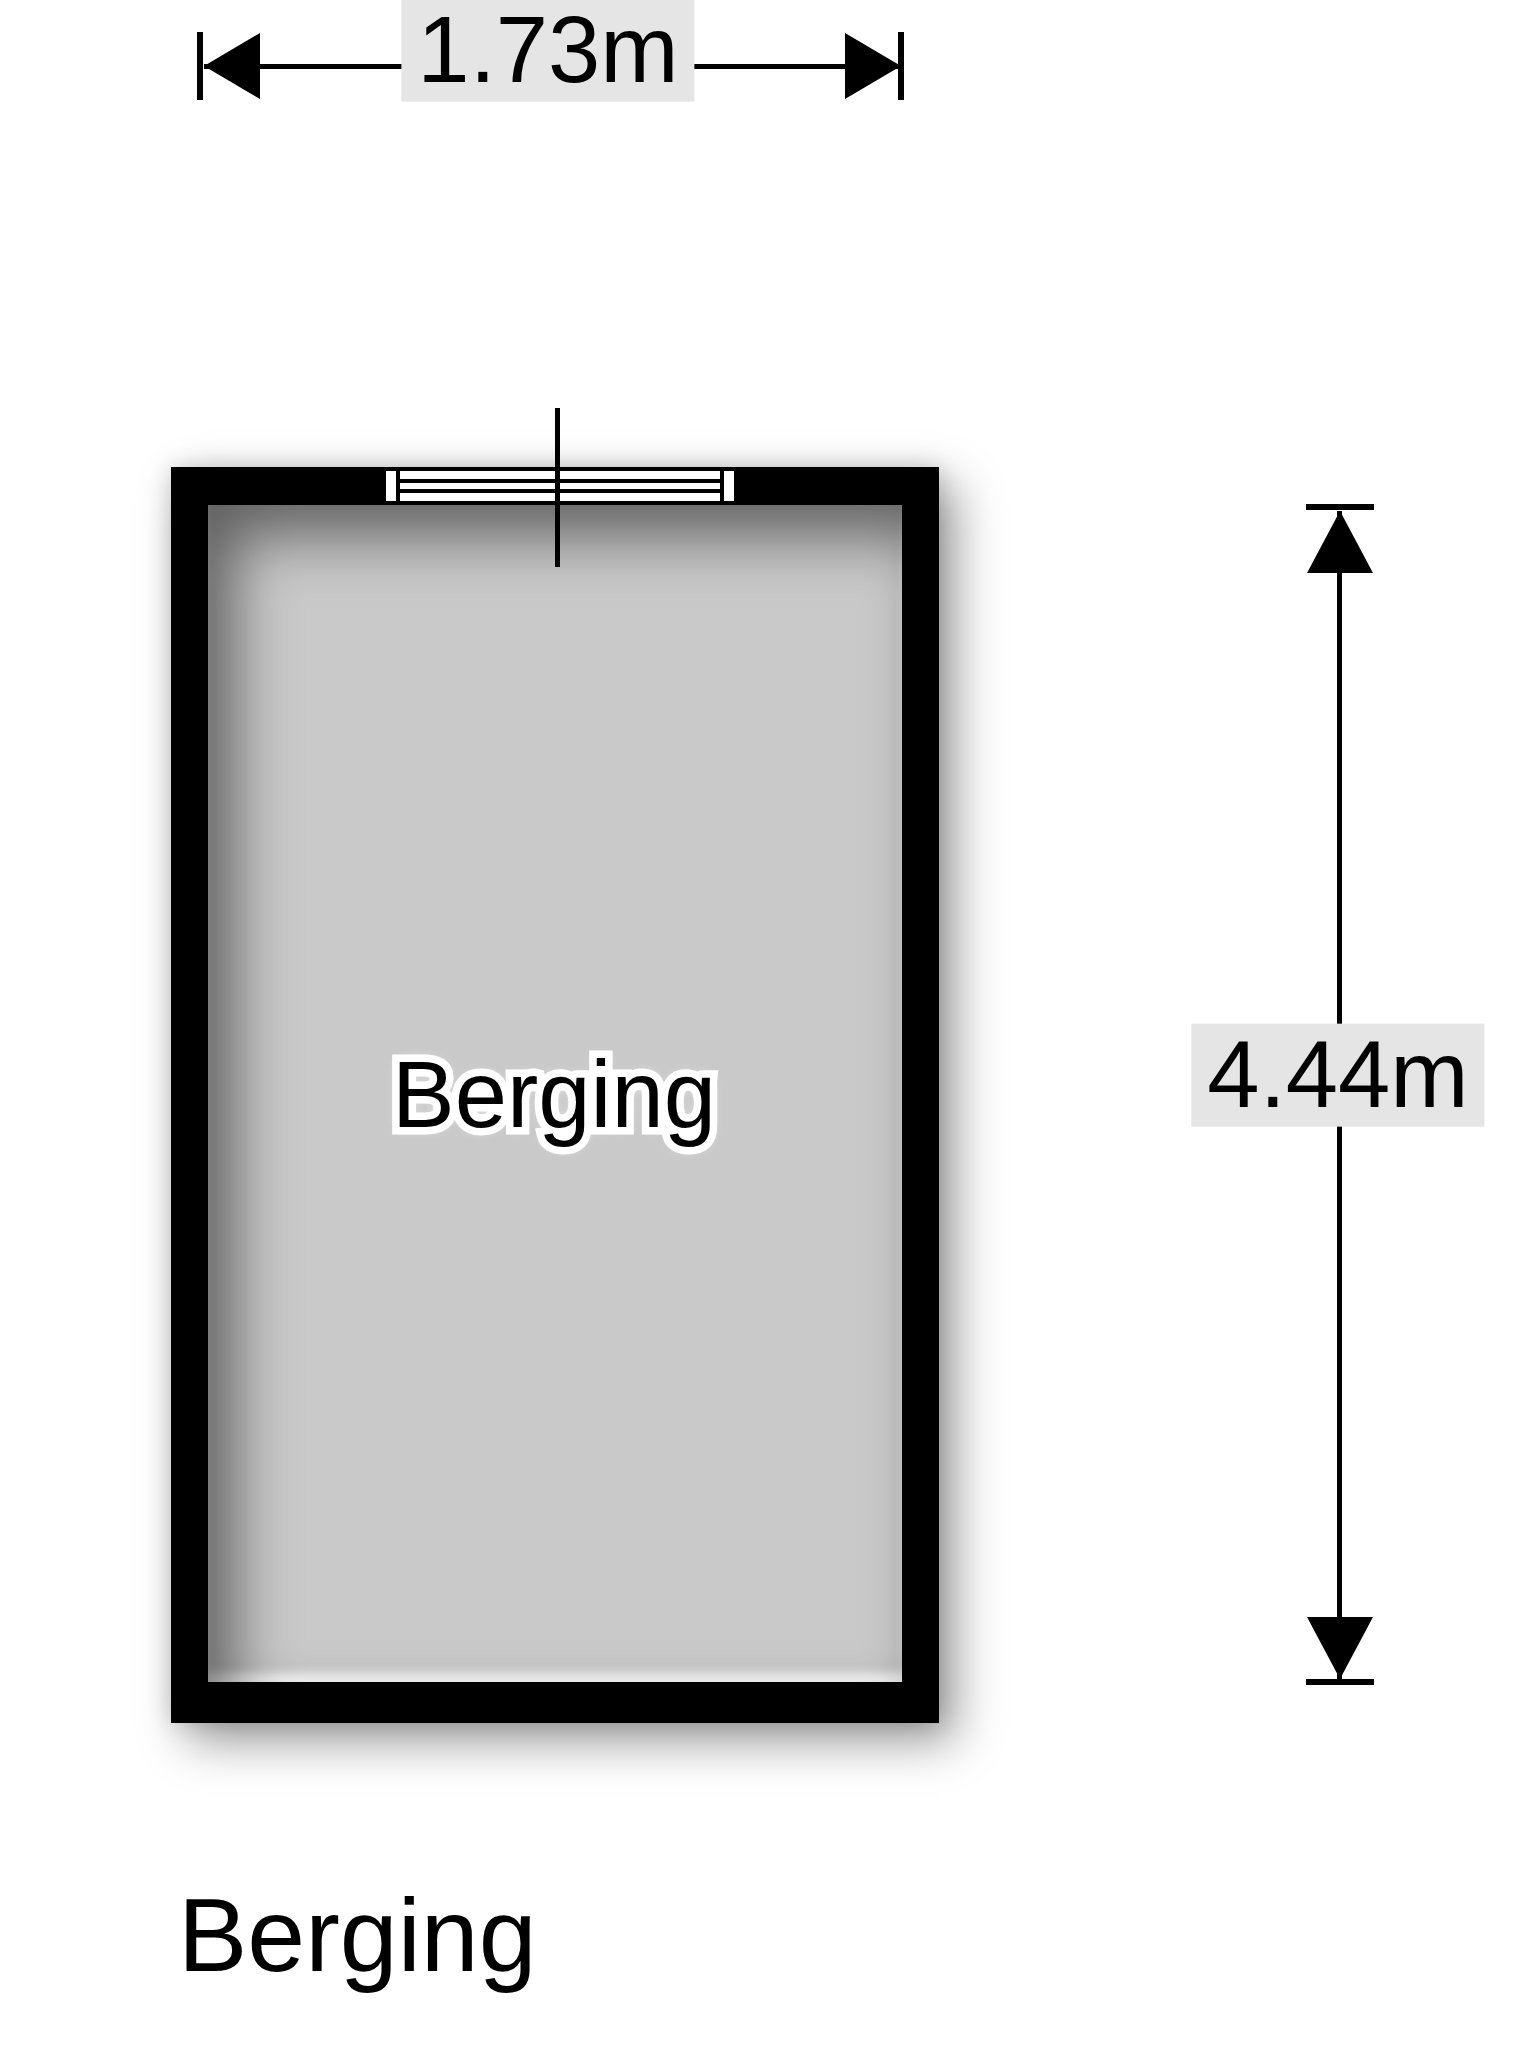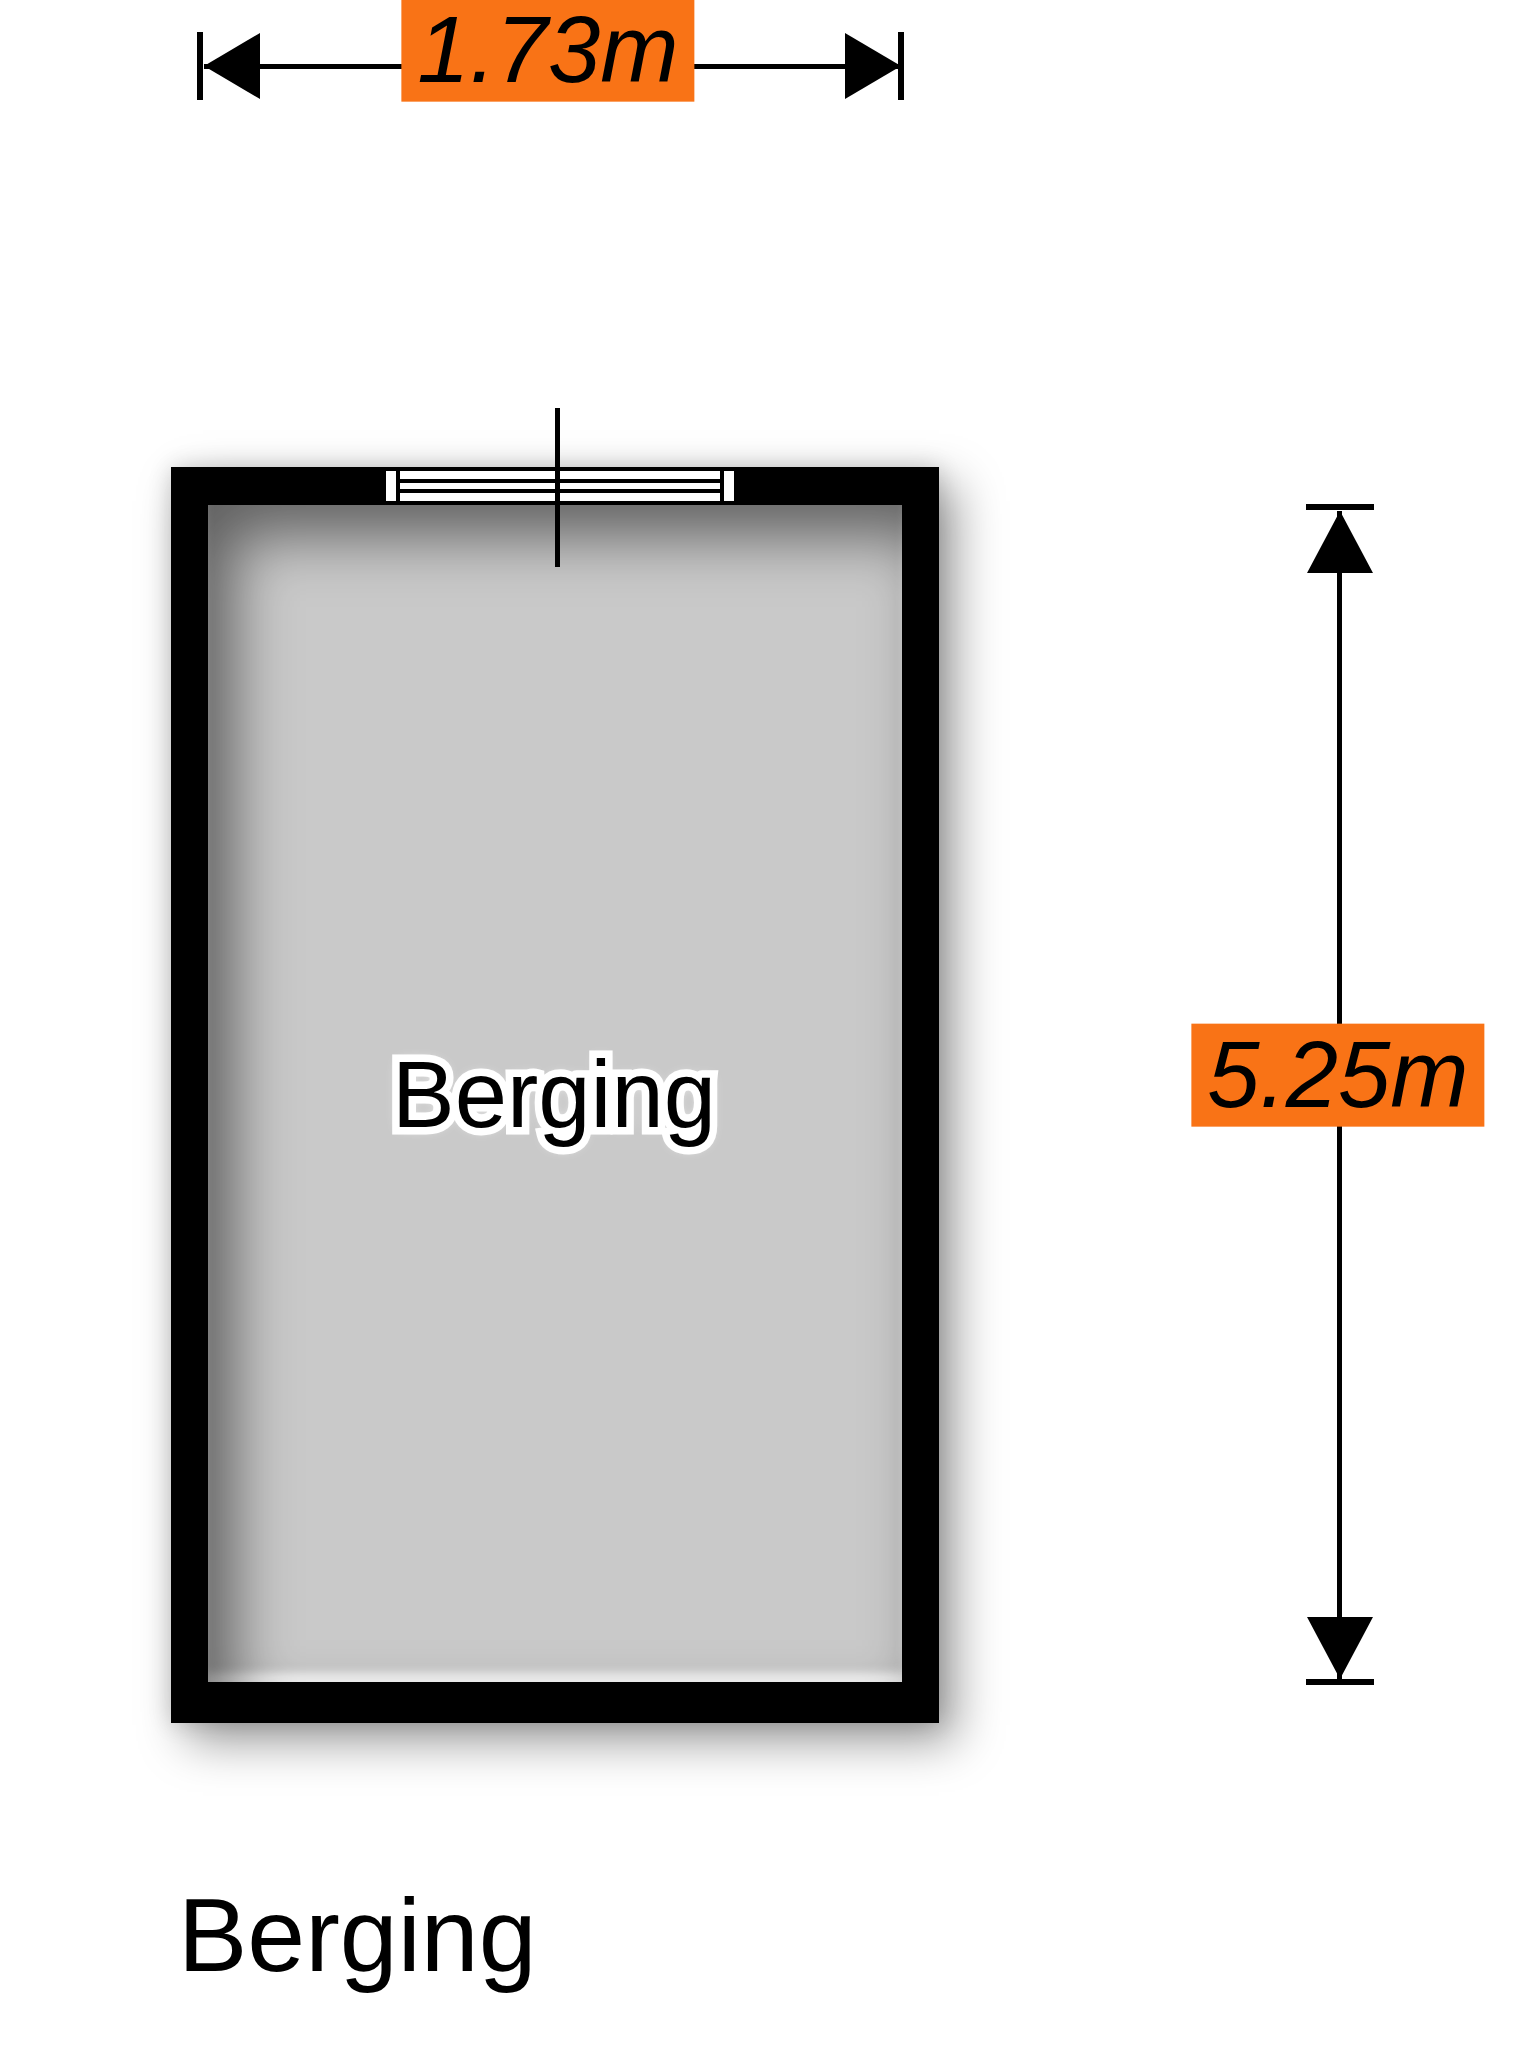--- a/index.html
+++ b/index.html
@@ -21,24 +21,23 @@
   .arrow-right { border-top: 33px solid transparent; border-bottom: 33px solid transparent; border-left: 56px solid #000; }
   .arrow-up    { border-left: 33px solid transparent; border-right: 33px solid transparent; border-bottom: 62px solid #000; }
   .arrow-down  { border-left: 33px solid transparent; border-right: 33px solid transparent; border-top: 62px solid #000; }
 
   .dim-label {
     position: absolute;
     transform: translate(-50%, -50%);
     font-size: 94px;
     line-height: 1.05;
     color: #000;
-    background: #f97316;
+    background: #e5e5e5;
     padding: 2px 16px;
     white-space: nowrap;
-    font-style: italic;
   }
 
   
   .room-walls {
     position: absolute;
     left: 171px; top: 467px;
     width: 768px; height: 1256px;
     background: #000;
     box-shadow: 16px 18px 45px rgba(0,0,0,0.40),
                 0 0 22px rgba(0,0,0,0.16);
@@ -138,18 +137,18 @@
     <span class="room-label-halo">Berging</span>
     <span class="room-label-text">Berging</span>
   </div>
 
   <div>
     <div class="dim-term" style="left:1306px; top:504px; width:68px; height:6px;"></div>
     <div class="arrow arrow-up" style="left:1307px; top:511px;"></div>
     <div class="dim-line" style="left:1337px; top:511px; width:5px; height:1170px;"></div>
     <div class="arrow arrow-down" style="left:1307px; top:1617px;"></div>
     <div class="dim-term" style="left:1306px; top:1679px; width:68px; height:6px;"></div>
-    <div class="dim-label" style="left:1338px; top:1075px;">5.25m</div>
+    <div class="dim-label" style="left:1338px; top:1075px;">4.44m</div>
   </div>
 
   <div class="plan-title">Berging</div>
 
 </div>
 
 </body></html>

